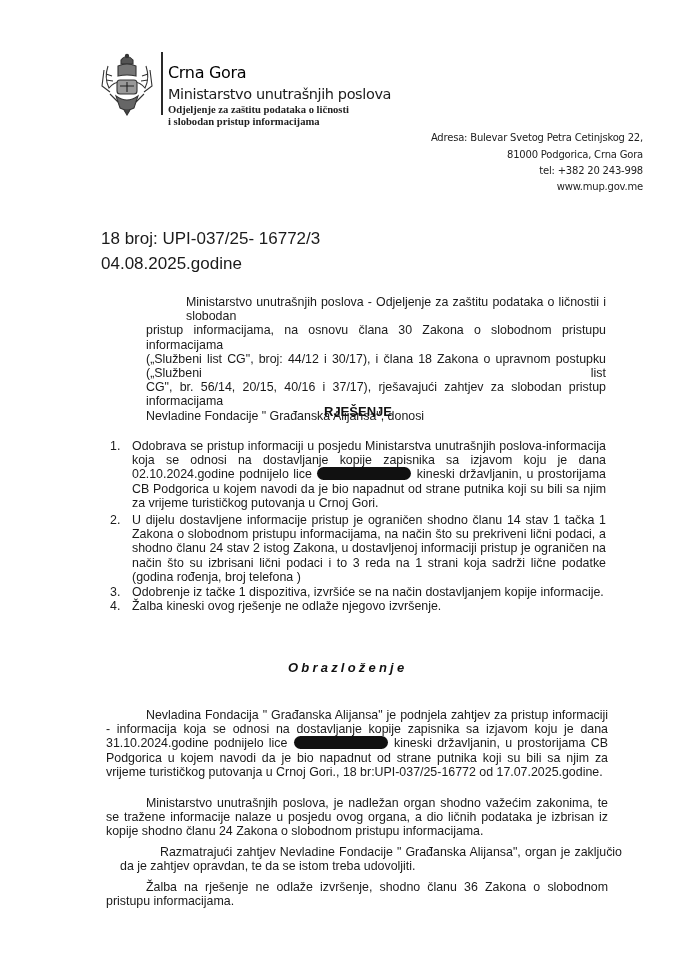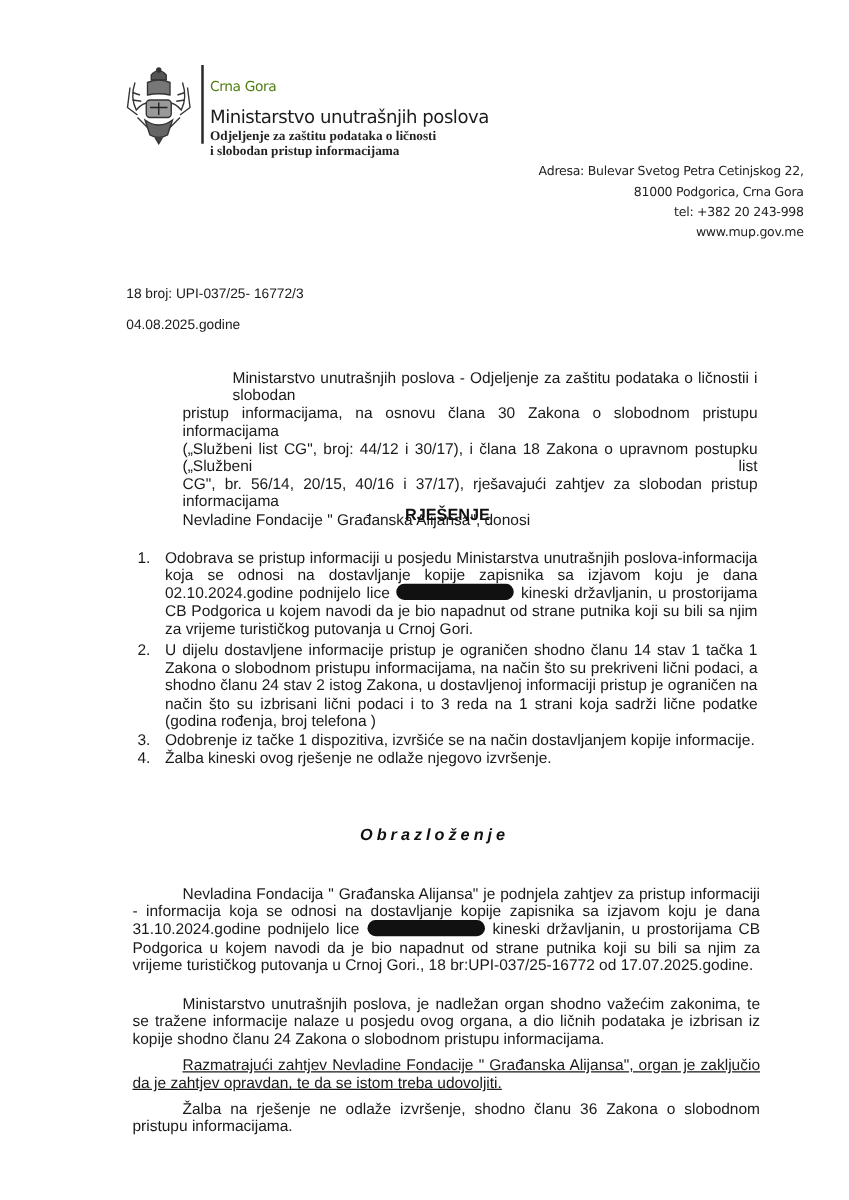--- a/index.html
+++ b/index.html
@@ -4,26 +4,26 @@
   <style>
     html, body { margin: 0; padding: 0; }
     body {
       width: 679px; height: 960px; background: #ffffff; position: relative; overflow: hidden;
       color: #1a1a1a;
       font-family: "Liberation Sans", sans-serif;
     }
     .abs { position: absolute; }
     .crest { left: 100px; top: 52px; width: 54px; height: 64px; }
     .vbar { left: 161px; top: 52px; width: 2px; height: 63px; background: #2a2a2a; }
-    .hdr-country { left: 168px; top: 63px; font-family: "DejaVu Sans", sans-serif; font-size: 11px; color: #4d7c0f; letter-spacing: -0.3px; }
+    .hdr-country { left: 168px; top: 63px; font-family: "DejaVu Sans", sans-serif; font-size: 16px; color: #000000; letter-spacing: -0.3px; }
     .hdr-ministry { left: 168px; top: 86px; font-family: "DejaVu Sans", sans-serif; font-size: 14.5px; color: #1c1c1c; letter-spacing: -0.4px; text-align: center; }
     .hdr-dept1 { left: 168px; top: 104px; font-family: "Liberation Serif", serif; font-weight: bold; font-size: 10.6px; color: #222; }
     .hdr-dept2 { left: 168px; top: 116px; font-family: "Liberation Serif", serif; font-weight: bold; font-size: 10.6px; color: #222; }
     .addr { right: 36px; width: 320px; text-align: right; font-family: "DejaVu Sans", sans-serif; font-size: 10px; color: #222; letter-spacing: -0.2px; margin-top: 21px; }
-    .meta { left: 101px; font-size: 11px; color: #1a1a1a; }
+    .meta { left: 101px; font-size: 17px; color: #1a1a1a; }
     .para { font-size: 12.4px; line-height: 14.2px; text-align: justify; color: #1a1a1a; }
     .para .ind { display: inline-block; width: 40px; }
     .heading-bold { font-weight: bold; font-size: 13px; color: #111; }
     .list { left: 110px; width: 496px; font-size: 12.4px; line-height: 14.2px; color: #1a1a1a; }
     .li { position: relative; padding-left: 22px; text-align: justify; }
     .li .num { position: absolute; left: 0; top: 0; }
     .redact { display: inline-block; width: 94px; height: 13px; background: #111; border-radius: 7px; vertical-align: -2px; margin: 0 1px; }
     .spaced { letter-spacing: 3.2px; }
     .tail-line { display: block; text-align: justify; text-align-last: justify; margin-left: 45px; }
     .noj { text-align-last: left; }
@@ -98,19 +98,19 @@
 <div class="abs para" style="left:106px; top:708px; width:502px;">
   <span class="ind"></span><span>Nevladina Fondacija " Građanska Alijansa" je podnjela  zahtjev za pristup informaciji - informacija koja se odnosi na dostavljanje kopije zapisnika sa izjavom koju je dana 31.10.2024.godine podnijelo lice</span>
   <span class="redact"></span>
   <span>kineski državljanin, u prostorijama CB Podgorica u kojem navodi da je bio napadnut od strane putnika koji su bili sa njim za vrijeme turističkog putovanja u Crnoj Gori., 18 br:UPI-037/25-16772 od  17.07.2025.godine.</span>
 </div>
 
 <div class="abs para" style="left:106px; top:796px; width:502px;">
   <span class="ind"></span><span>Ministarstvo unutrašnjih poslova, je nadležan organ shodno važećim zakonima, te se tražene informacije nalaze u posjedu ovog organa, a dio ličnih podataka je izbrisan iz kopije shodno članu 24 Zakona o slobodnom pristupu informacijama.</span>
 </div>
 
-<div class="abs para" style="left:106px; top:845px; width:502px;text-decoration:underline;">
+<div class="abs para" style="left:120px; top:845px; width:502px;">
   <span class="ind"></span><span>Razmatrajući zahtjev Nevladine Fondacije " Građanska Alijansa", organ je zaključio da je zahtjev opravdan, te  da  se istom treba udovoljiti.</span>
 </div>
 
 <div class="abs para" style="left:106px; top:880px; width:502px;">
   <span class="ind"></span><span>Žalba na rješenje ne odlaže izvršenje, shodno članu 36 Zakona o slobodnom pristupu informacijama.</span>
 </div>
 
 </body></html>

